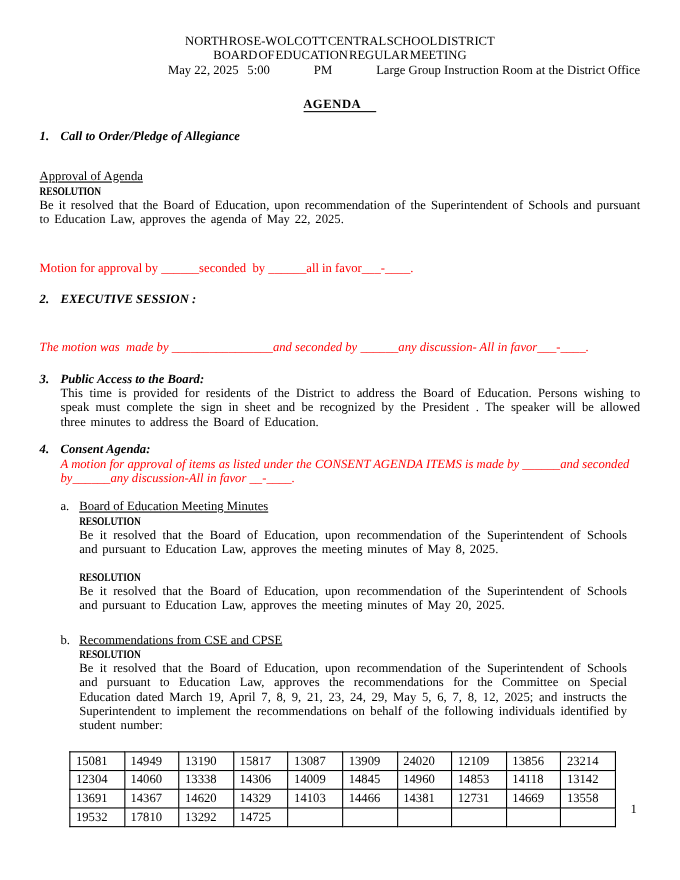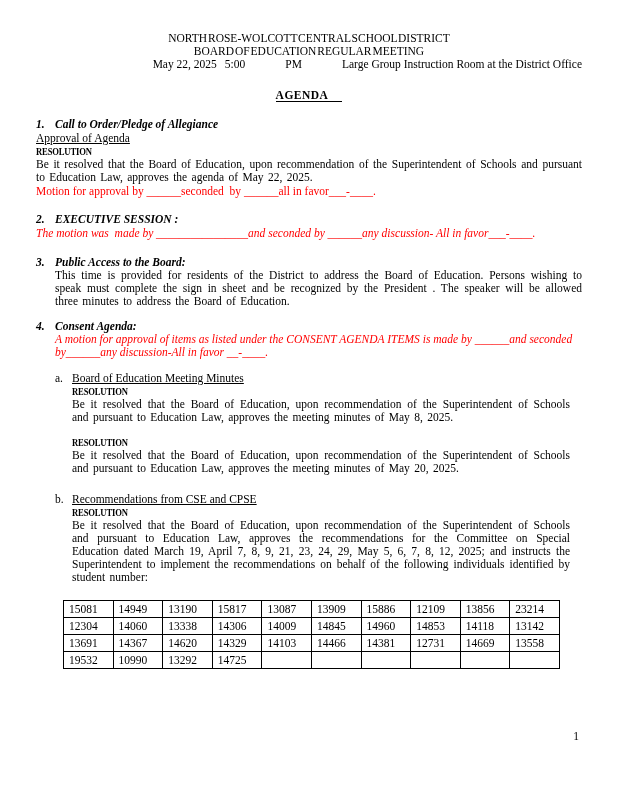--- a/index.html
+++ b/index.html
@@ -36,23 +36,23 @@
   .res-label {
     display:inline-block;
     font-weight:bold;
     font-size:10.5px;
     transform:scaleX(0.82);
     transform-origin:left center;
     letter-spacing:-0.2px;
   }
   .para { text-align:justify; word-spacing:1.5px; }
   .red { color:#ff0000; white-space:pre-wrap; }
-  .red-line { margin-top:1px; }
+  .red-line { margin-top:31px; }
   .italic { font-style:italic; }
-  .block-approval { margin-top:1px; }
+  .block-approval { margin-top:24px; }
   .s1-para, .s2-para { margin-top:0; }
   .mt12 { margin-top:12px; }
   .mt15 { margin-top:15px; }
   .sub { display:flex; margin-top:13px; }
   .sub-b { margin-top:18px; }
   .sub-letter { width:17px; flex:0 0 17px; }
   .sub-content { flex:1; max-width:498px; }
   .num-table {
     border-collapse:collapse;
     table-layout:fixed;
@@ -140,21 +140,21 @@
 
   <table class="num-table">
     <tbody>
       <tr>
         <td>15081</td>
         <td>14949</td>
         <td>13190</td>
         <td>15817</td>
         <td>13087</td>
         <td>13909</td>
-        <td>15886</td>
+        <td>24020</td>
         <td>12109</td>
         <td>13856</td>
         <td>23214</td>
       </tr>
       <tr>
         <td>12304</td>
         <td>14060</td>
         <td>13338</td>
         <td>14306</td>
         <td>14009</td>
@@ -171,21 +171,21 @@
         <td>14329</td>
         <td>14103</td>
         <td>14466</td>
         <td>14381</td>
         <td>12731</td>
         <td>14669</td>
         <td>13558</td>
       </tr>
       <tr>
         <td>19532</td>
-        <td>10990</td>
+        <td>17810</td>
         <td>13292</td>
         <td>14725</td>
         <td></td>
         <td></td>
         <td></td>
         <td></td>
         <td></td>
         <td></td>
       </tr>
     </tbody>

